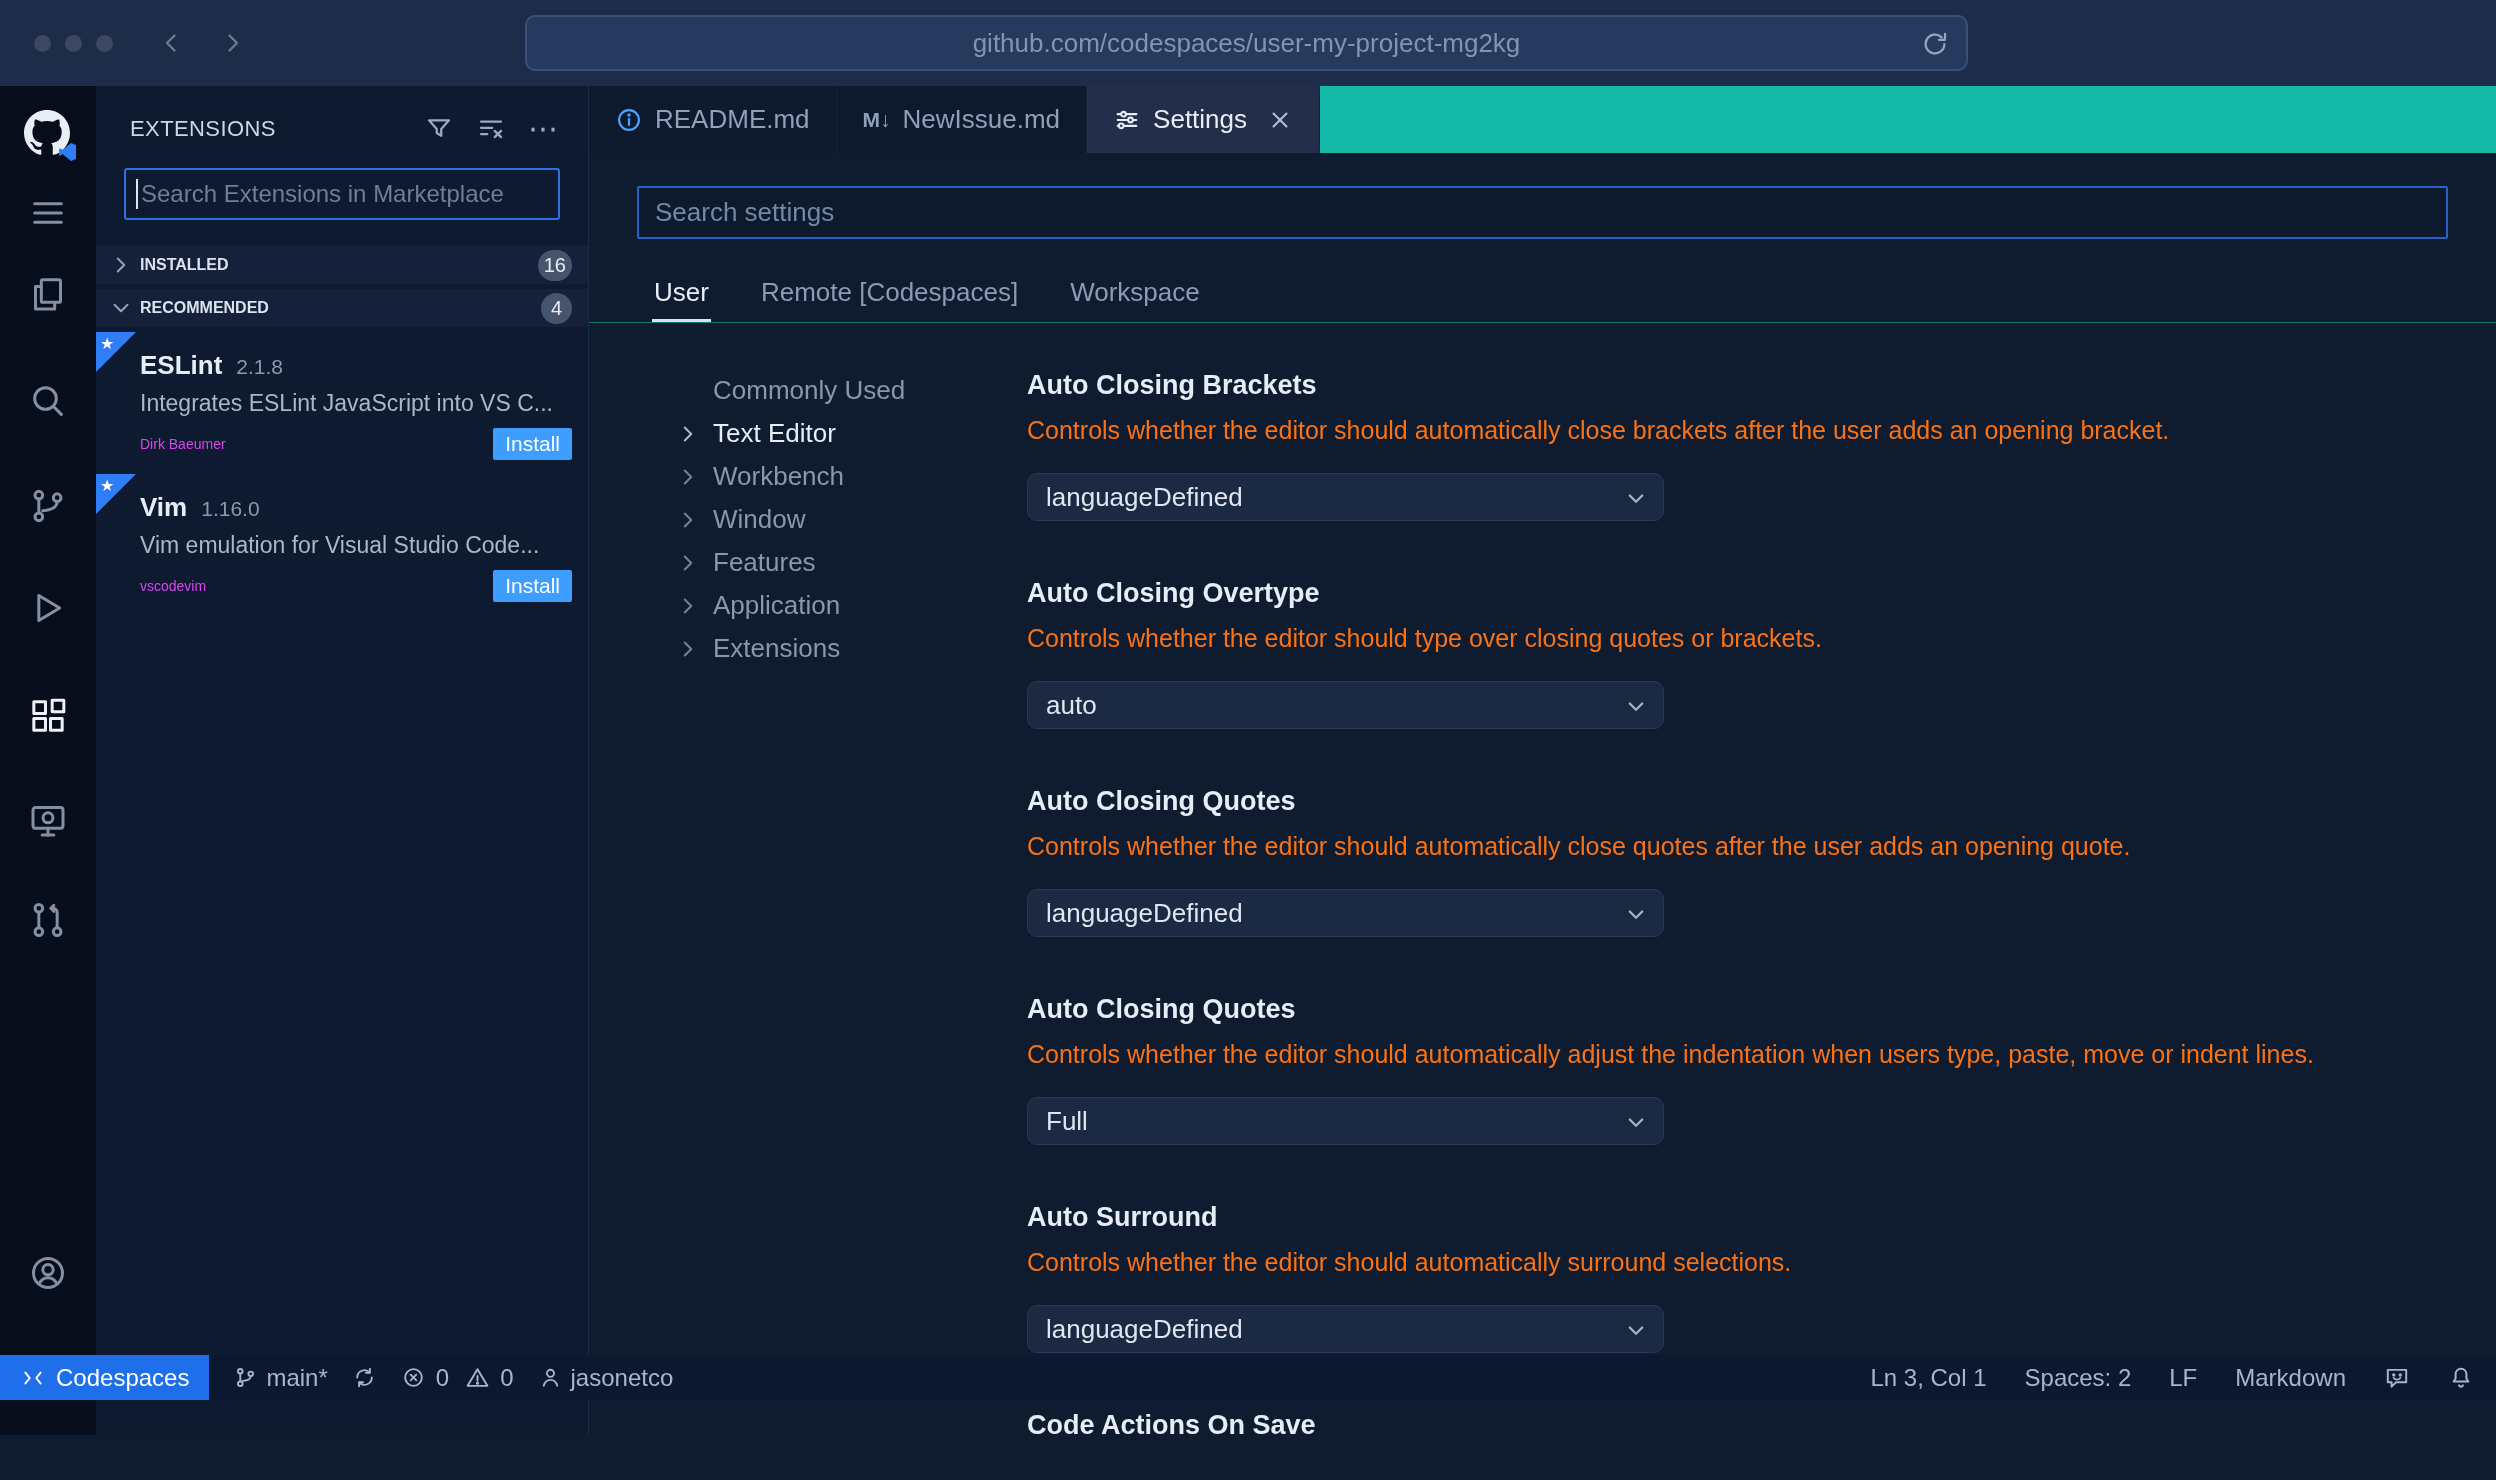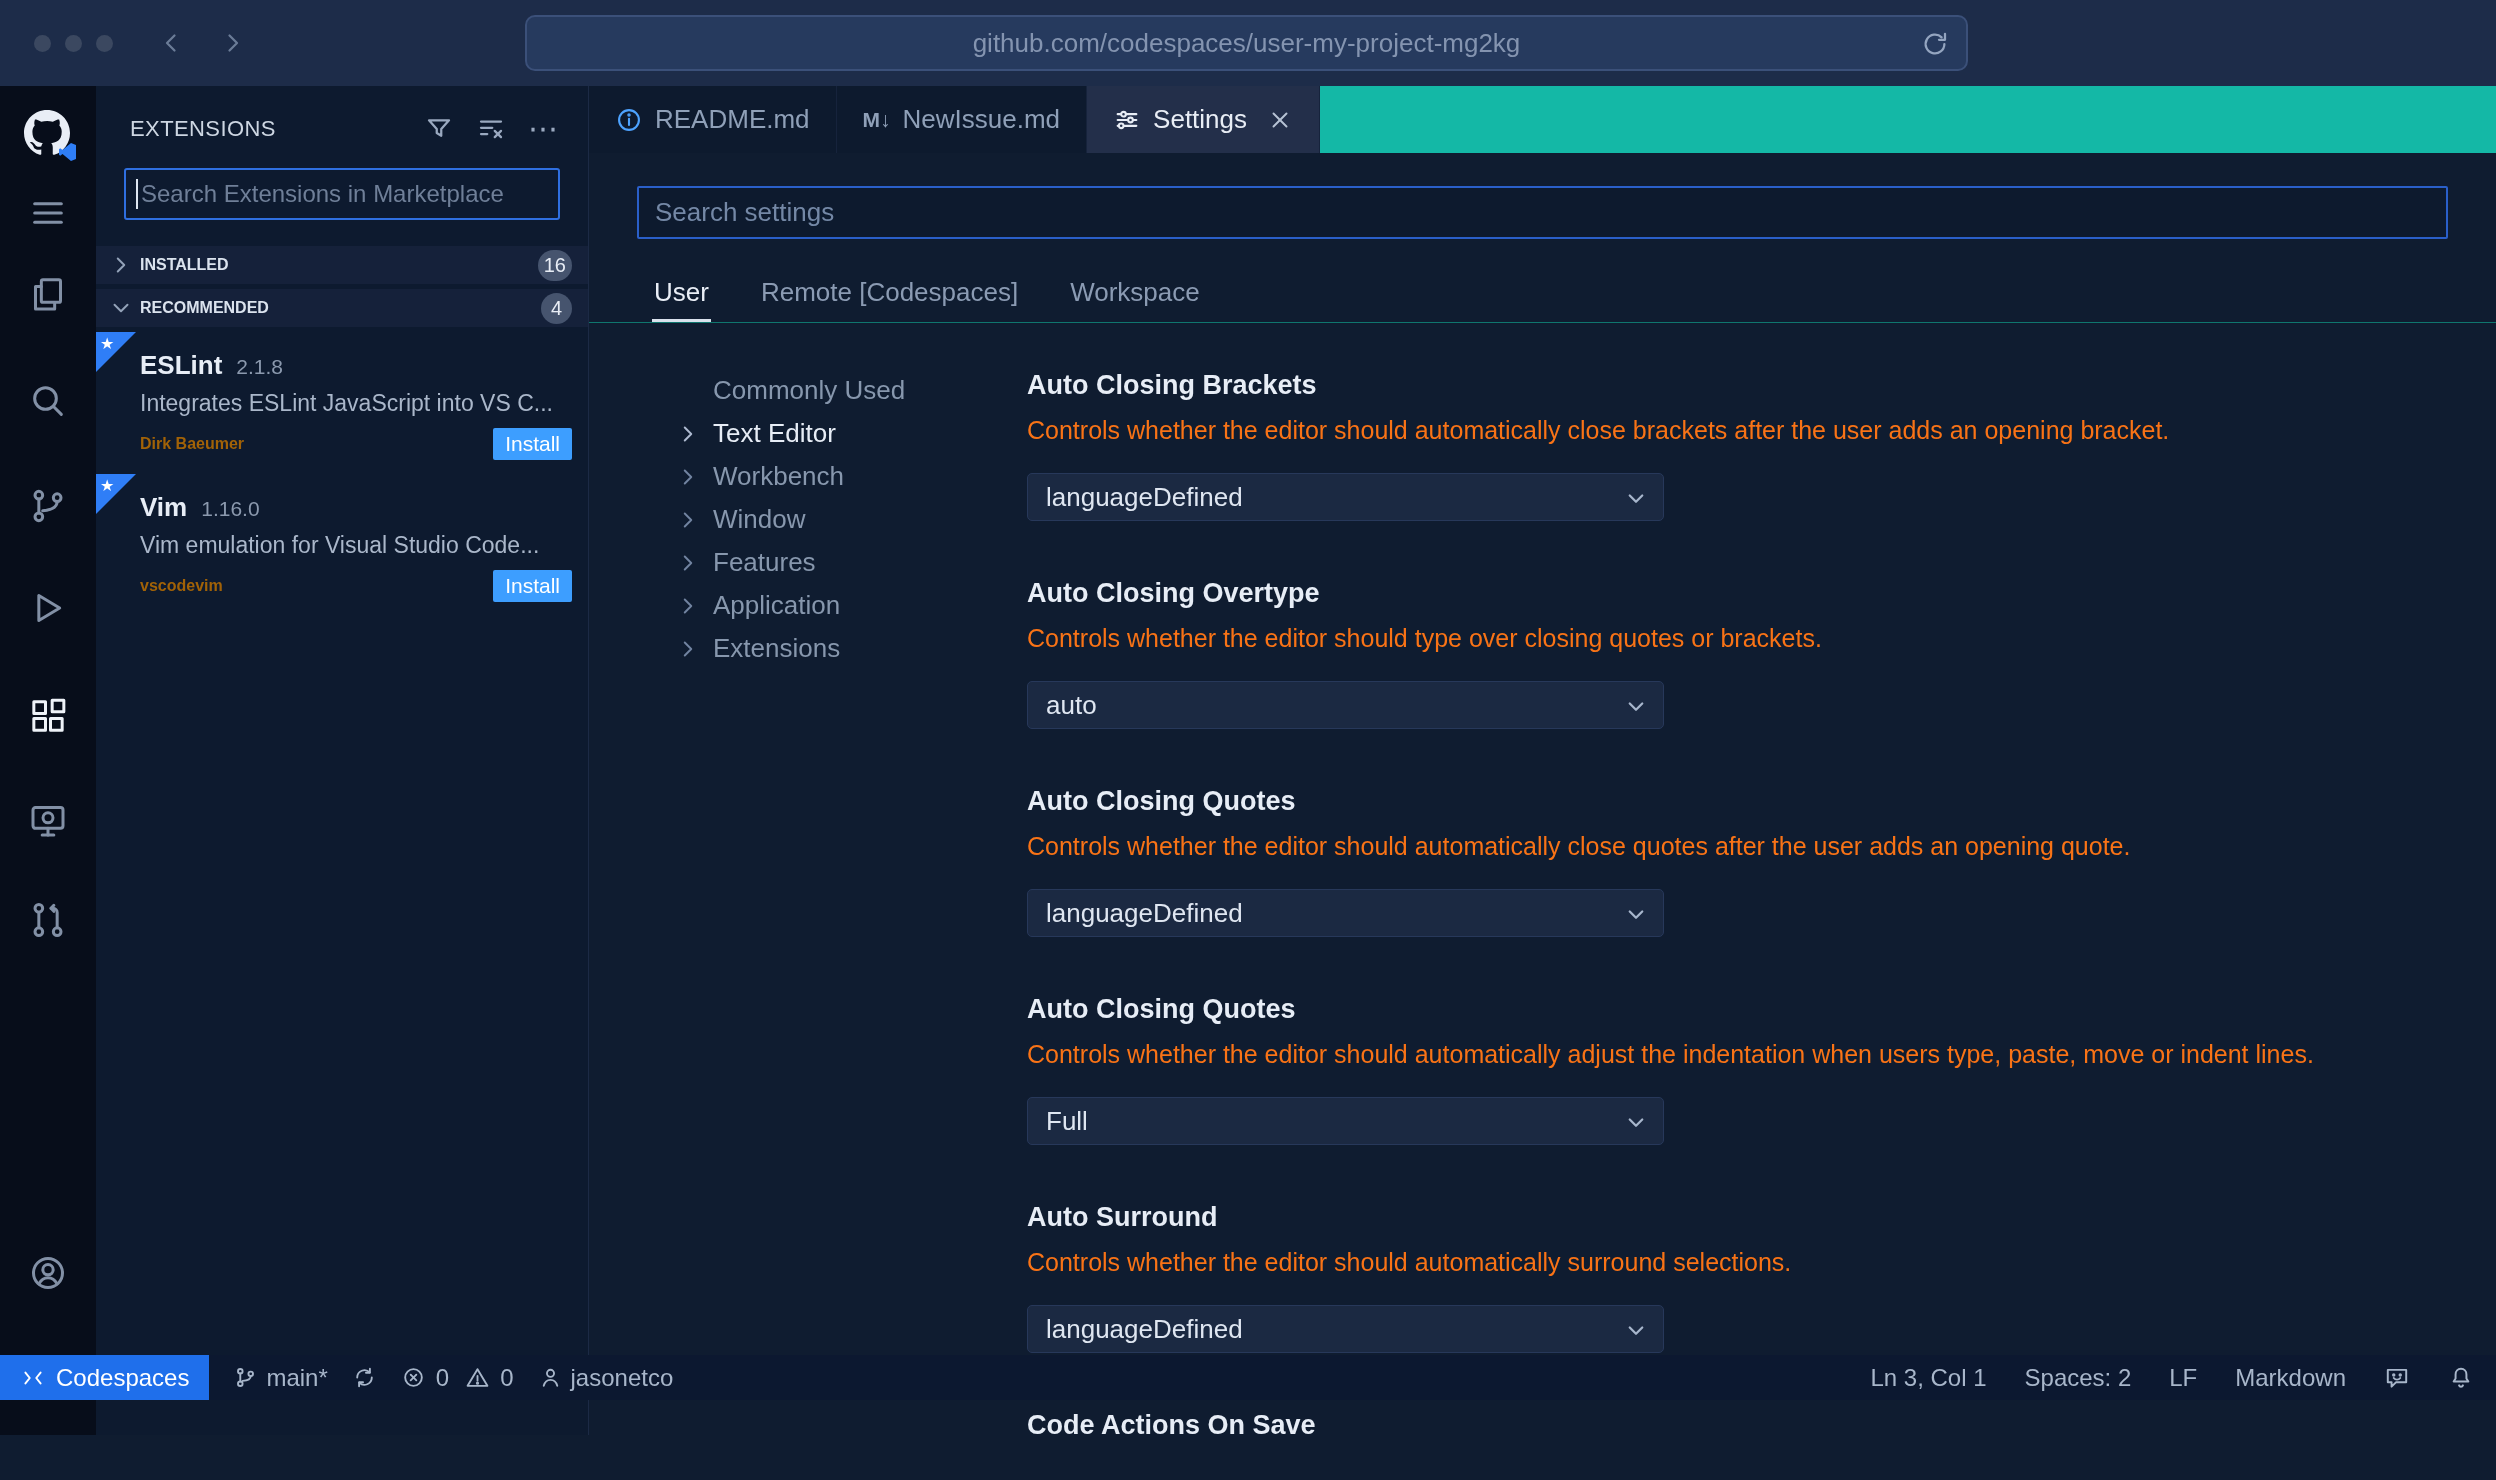--- a/index.html
+++ b/index.html
@@ -50,21 +50,21 @@
   .badge { margin-left:auto; min-width:31px; height:31px; border-radius:16px; background:#46546e; color:#e8edf5;
     font-size:20px; display:flex; align-items:center; justify-content:center; padding:0 6px; }
   .ext-item { position:relative; padding:18px 16px 14px 44px; }
   .ribbon { position:absolute; left:0; top:0; width:0; height:0; border-top:40px solid #2f7ef7; border-right:40px solid transparent; }
   .ribbon-star { position:absolute; left:4px; top:2px; color:#ffffff; font-size:16px; }
   .ext-name-row { display:flex; align-items:baseline; gap:14px; }
   .ext-name { color:#e7edf6; font-weight:700; font-size:26px; }
   .ext-version { color:#8b99ae; font-size:21px; }
   .ext-desc { margin-top:9px; color:#aab7ca; font-size:23px; white-space:nowrap; overflow:hidden; text-overflow:ellipsis; }
   .ext-footer { margin-top:11px; display:flex; align-items:center; }
-  .ext-author { color:#a16207; font-weight:700; font-size:16px; }
+  .ext-author { color:#d946ef; font-weight:400; font-size:14px; }
   .install-btn { margin-left:auto; background:#3d9eff; color:#ffffff; font-size:21px; padding:4px 12px; border-radius:2px; }
 
   
   .main { flex:1; display:flex; flex-direction:column; background:#0f1c30; min-width:0; }
   .tabbar { height:67px; background:#14b8a6; display:flex; flex-shrink:0; }
   .tab { display:flex; align-items:center; gap:12px; padding:0 26px; font-size:26px; color:#8fa0b8;
     background:#0d1a2e; border-right:1px solid #16233c; }
   .tab.active { background:#232f4a; color:#e8edf5; }
   .md-glyph { font-size:21px; font-weight:700; color:#8fa0b8; }
   .tab-close { margin-left:8px; color:#b6c2d4; }
@@ -82,21 +82,21 @@
   .toc { width:438px; padding-left:86px; flex-shrink:0; }
   .toc-item { display:flex; align-items:center; height:43px; color:#8797ad; font-size:26px; }
   .toc-chev { width:38px; display:flex; align-items:center; color:#7183a0; }
   .toc-item.active { color:#e7edf6; font-weight:400; }
   .toc-item.active .toc-chev { color:#aebad0; }
 
   .settings-list { flex:1; min-width:0; padding-right:80px; }
   .setting { margin-bottom:56px; }
   .setting-title { font-size:27px; font-weight:700; color:#e7edf6; line-height:33px; }
   .setting-desc { margin-top:12px; font-size:25px; color:#f97316; line-height:33px; }
-  .select { margin-top:26px; width:637px; height:48px; background:#1b2942; border:1px solid #27385a; border-radius:5px;
+  .select { margin-top:26px; width:637px; height:48px; background:#1b2942; border:1px solid #27385a; border-radius:10px;
     display:flex; align-items:center; padding:0 18px; color:#dfe6f1; font-size:26px; position:relative; }
   .select .sel-chev { position:absolute; right:12px; top:9px; color:#a7b6cc; }
 
   
   .statusbar { position:absolute; left:0; bottom:0; width:2496px; height:45px; background:#0c1830;
     display:flex; align-items:center; font-size:24px; color:#a8b6ca; }
   .sb-codespaces { height:100%; background:#1f6feb; color:#ffffff; display:flex; align-items:center; gap:10px; padding:0 20px; }
   .sb-item { display:flex; align-items:center; gap:8px; margin-left:24px; }
   .sb-item .num { margin-left:2px; }
   .sb-right { margin-left:auto; display:flex; align-items:center; gap:38px; padding-right:22px; }

